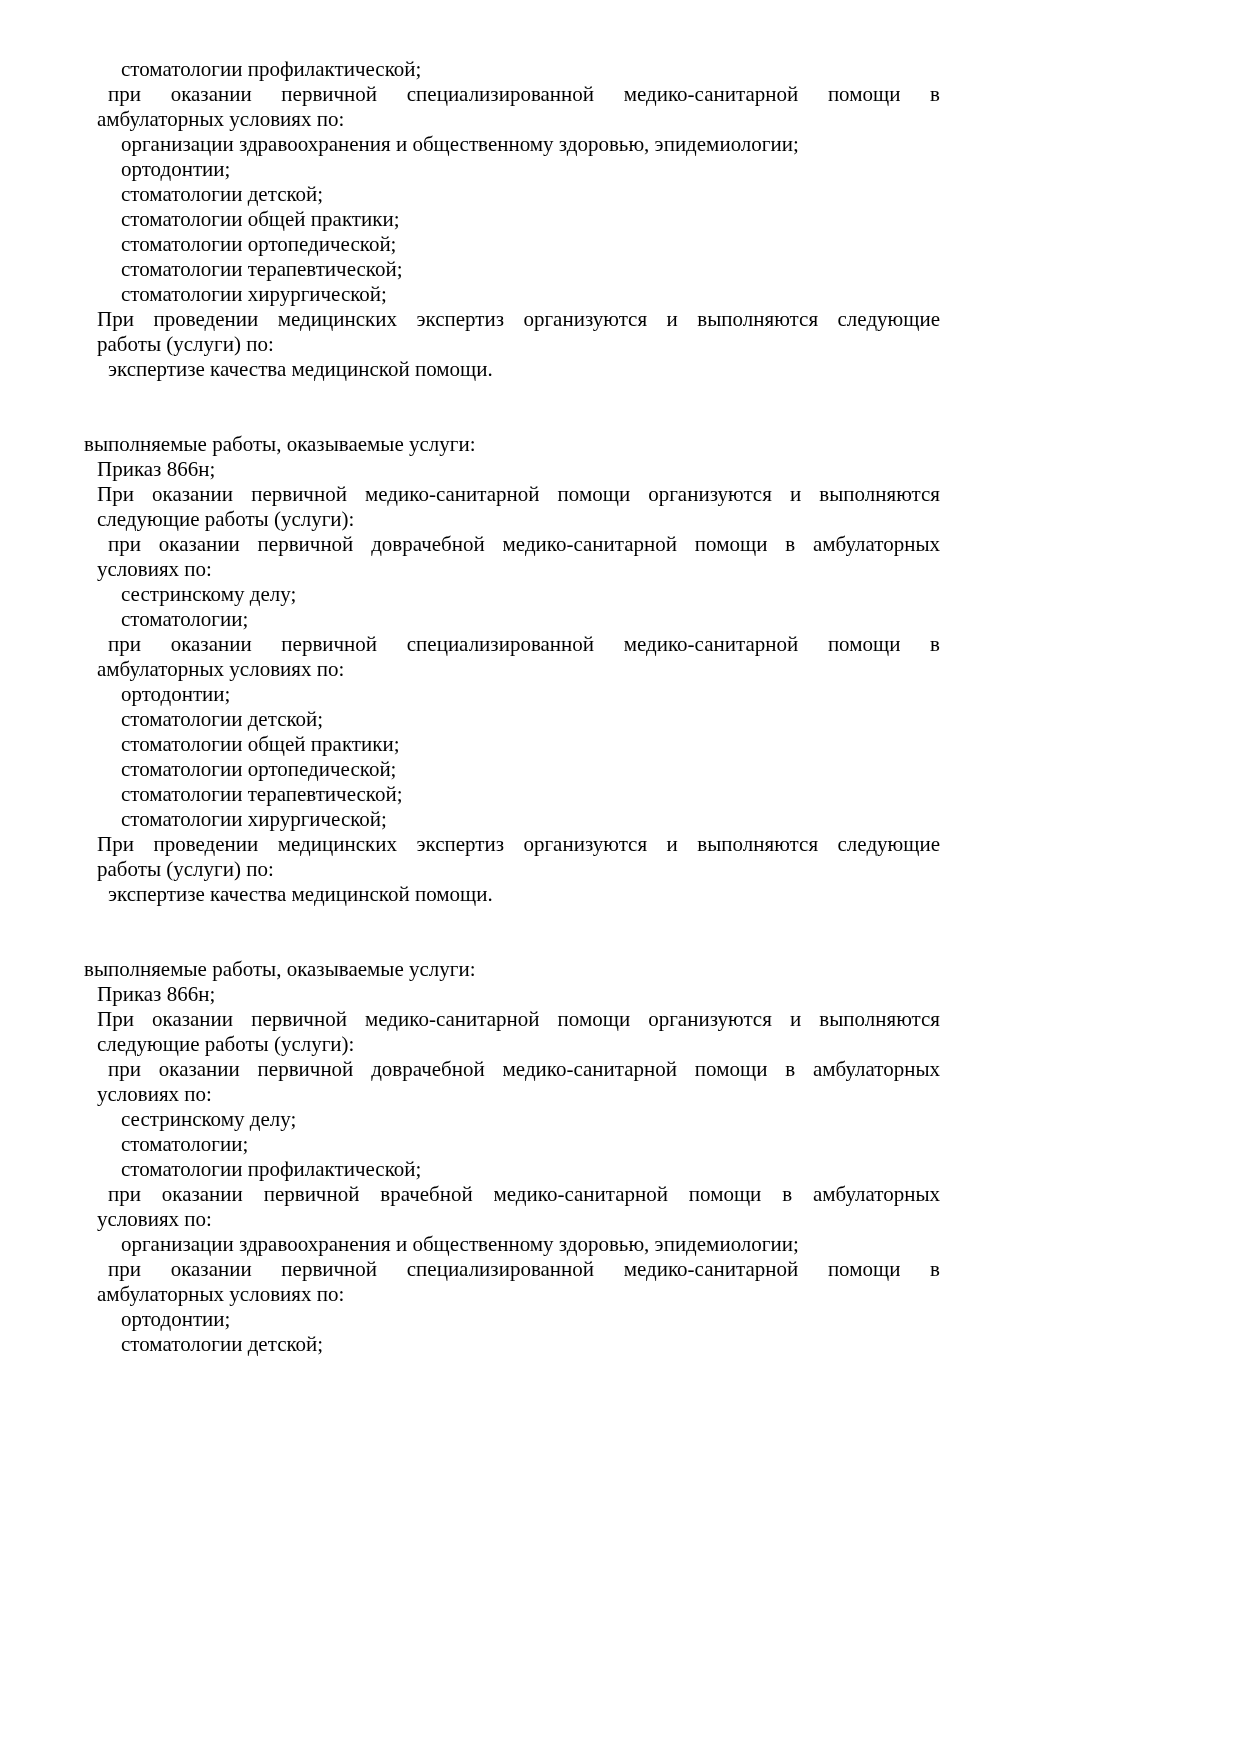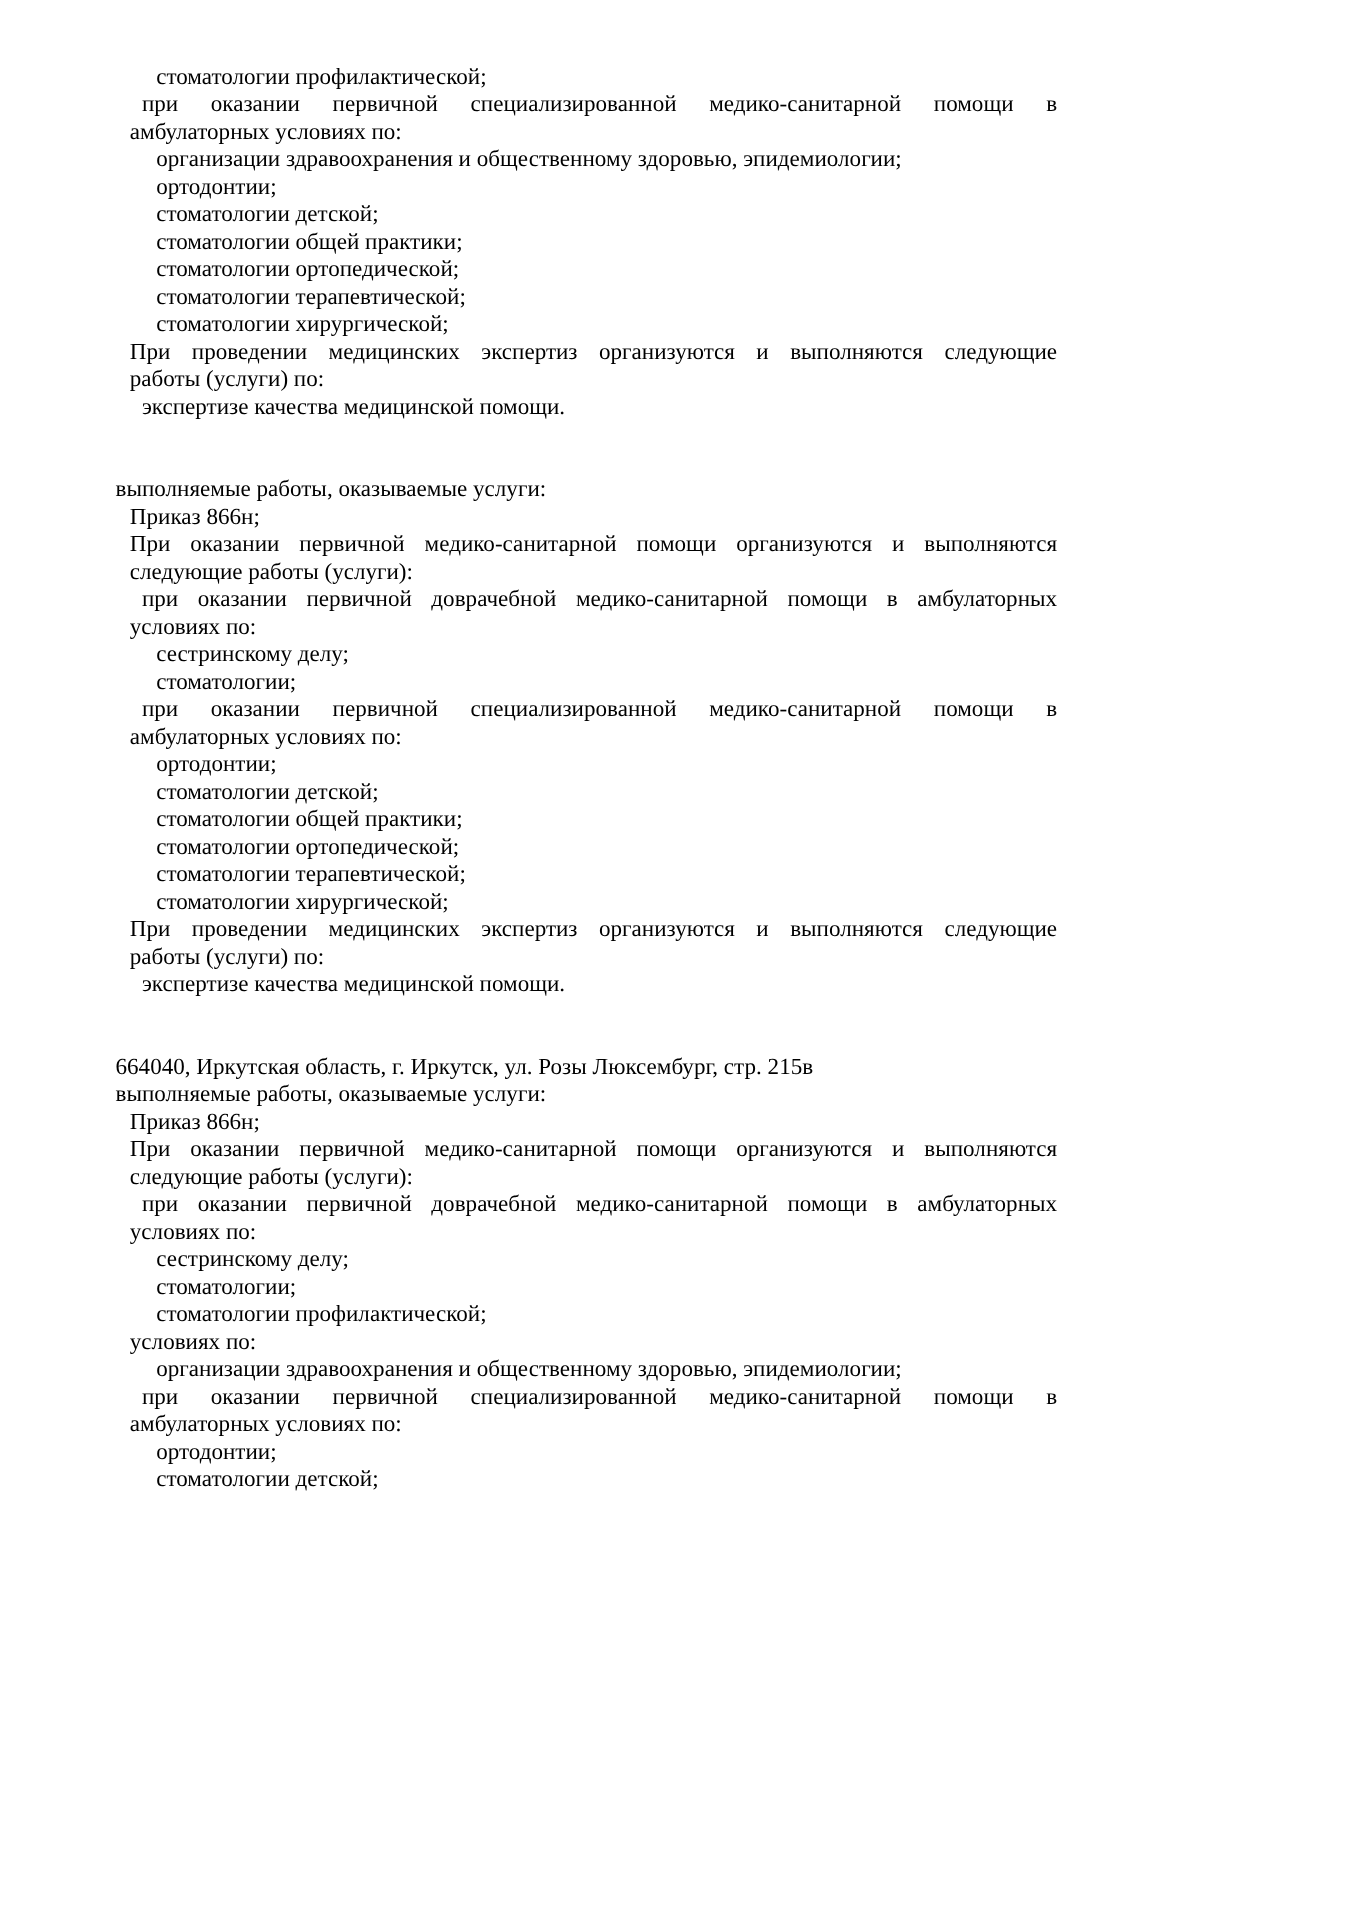--- a/index.html
+++ b/index.html
@@ -15,21 +15,21 @@
     color: #000000;
   }
   .page {
     position: absolute;
     top: 0;
     left: 0;
     width: 1167px;
     height: 1755px;
     background: #ffffff;
     box-sizing: border-box;
-    padding: 57px 188px 0 105px;
+    padding: 57px 188px 0 84px;
   }
   .doc-body {
     width: 856px;
     font-size: 21px;
     line-height: 25px;
   }
   .section {
     margin: 0;
   }
   .section + .section {
@@ -83,30 +83,30 @@
         <div class="line indent-3">стоматологии детской;</div>
         <div class="line indent-3">стоматологии общей практики;</div>
         <div class="line indent-3">стоматологии ортопедической;</div>
         <div class="line indent-3">стоматологии терапевтической;</div>
         <div class="line indent-3">стоматологии хирургической;</div>
         <div class="line indent-1 justify">При проведении медицинских экспертиз организуются и выполняются следующие</div>
         <div class="line indent-1">работы (услуги) по:</div>
         <div class="line indent-2">экспертизе качества медицинской помощи.</div>
       </div>
       <div class="section">
-        <div class="line indent-0">664040, Иркутская область, г. Иркутск, ул. Розы Люксембург, стр. 215в</div>
         <div class="line indent-0">выполняемые работы, оказываемые услуги:</div>
         <div class="line indent-1">Приказ 866н;</div>
         <div class="line indent-1 justify">При оказании первичной медико-санитарной помощи организуются и выполняются</div>
         <div class="line indent-1">следующие работы (услуги):</div>
         <div class="line indent-2 justify">при оказании первичной доврачебной медико-санитарной помощи в амбулаторных</div>
         <div class="line indent-1">условиях по:</div>
         <div class="line indent-3">сестринскому делу;</div>
         <div class="line indent-3">стоматологии;</div>
         <div class="line indent-3">стоматологии профилактической;</div>
+        <div class="line indent-2 justify">при оказании первичной врачебной медико-санитарной помощи в амбулаторных</div>
         <div class="line indent-1">условиях по:</div>
         <div class="line indent-3">организации здравоохранения и общественному здоровью, эпидемиологии;</div>
         <div class="line indent-2 justify">при оказании первичной специализированной медико-санитарной помощи в</div>
         <div class="line indent-1">амбулаторных условиях по:</div>
         <div class="line indent-3">ортодонтии;</div>
         <div class="line indent-3">стоматологии детской;</div>
       </div>
     </div>
 </div>
 

